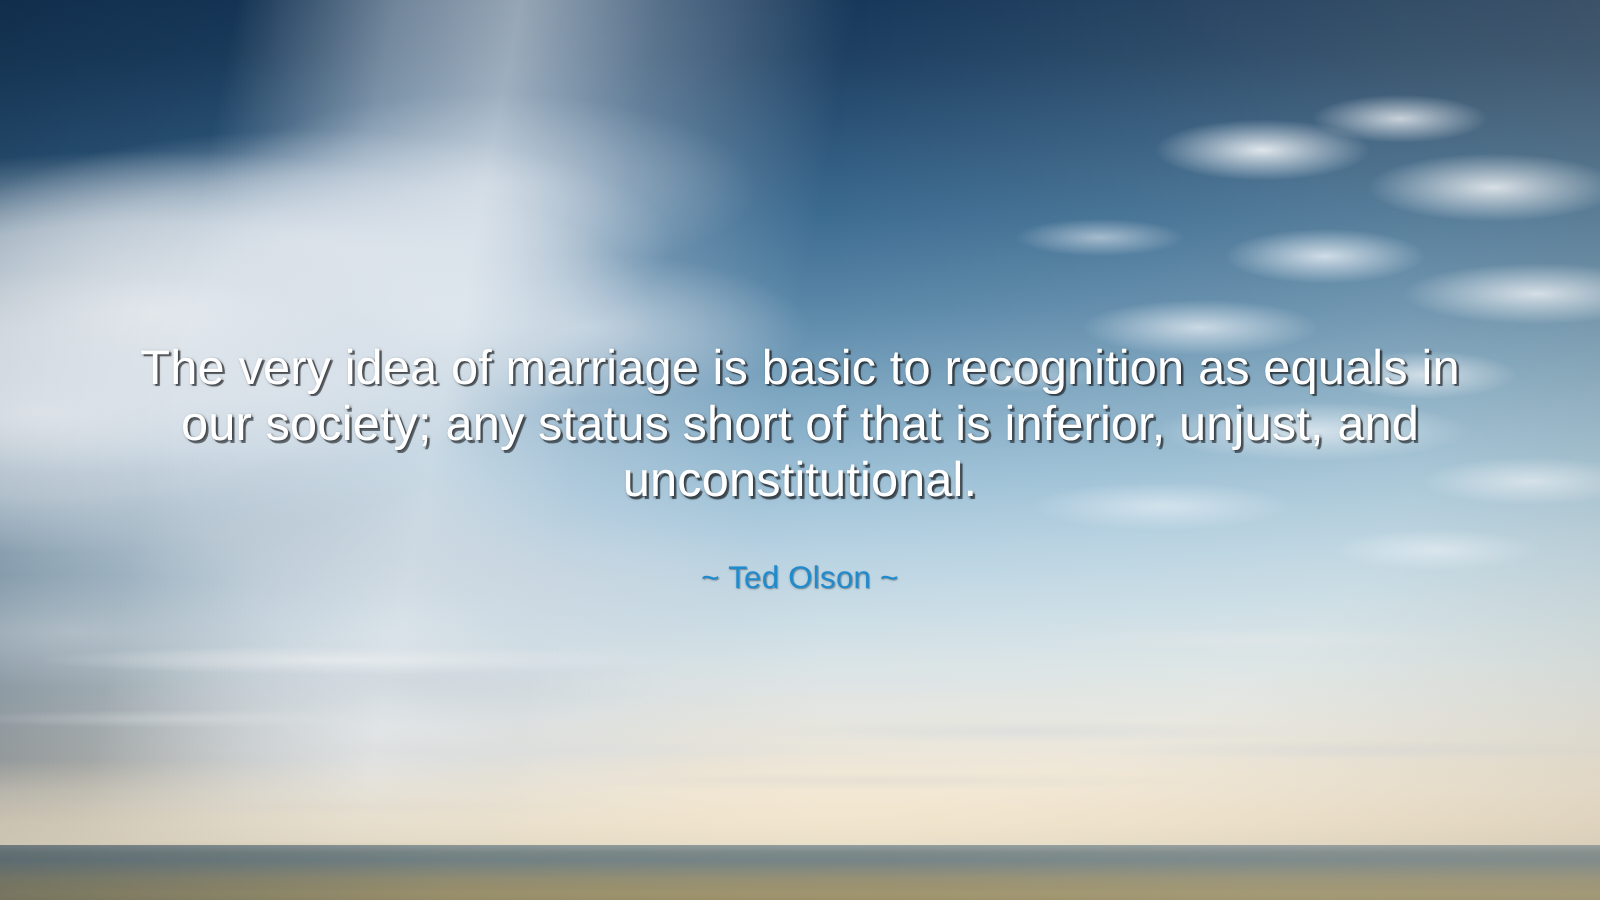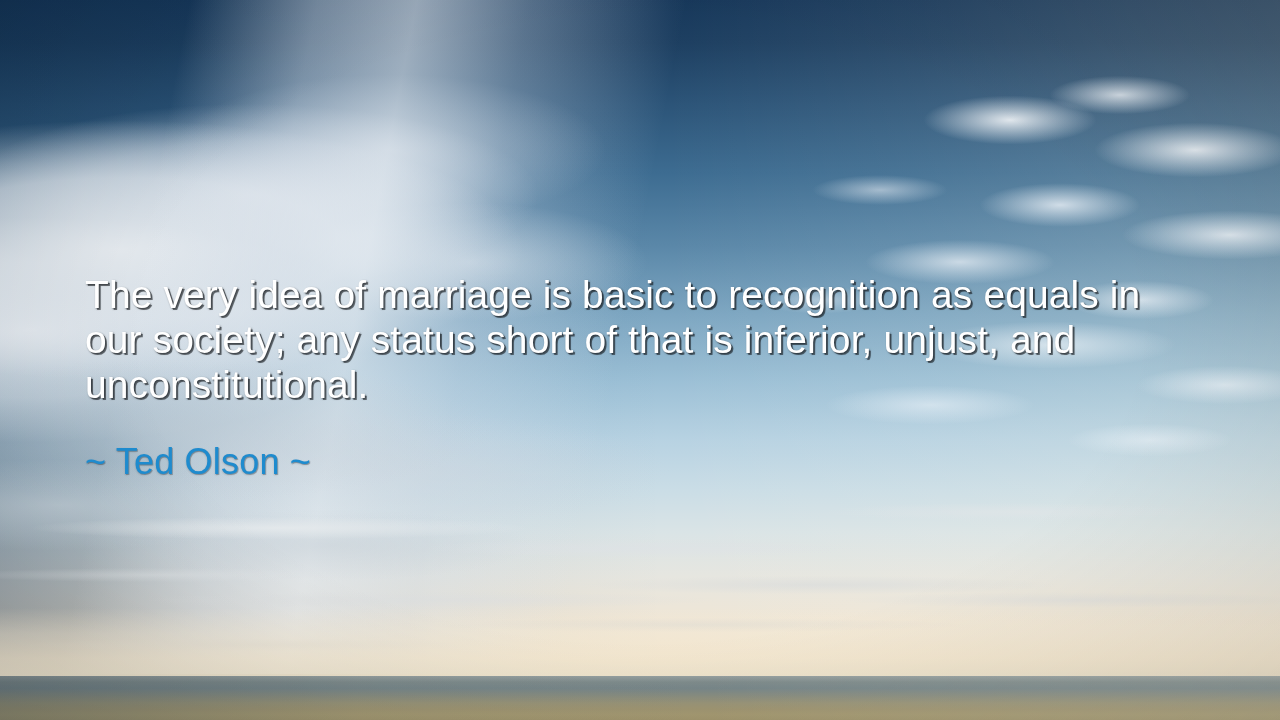--- a/index.html
+++ b/index.html
@@ -175,40 +175,40 @@
       radial-gradient(ellipse 900px 560px at 50% 46%, rgba(0,0,0,0) 55%, rgba(0,0,0,0.10) 100%);
   }
 
   
   #text-block {
     position: absolute;
     left: 50%;
     top: 272px;
     transform: translateX(-50%);
     width: 1110px;
-    text-align: left;
+    text-align: center;
   }
 
   #quote-text {
     margin: 0;
     font-family: "Liberation Sans", sans-serif;
     font-size: 39px;
     line-height: 45px;
     font-weight: 400;
     color: #ffffff;
     letter-spacing: 0.1px;
     text-shadow:
       2px 2px 0 rgba(20, 24, 28, 0.55),
       1px 1px 2px rgba(15, 20, 25, 0.60);
   }
 
   #attribution {
     margin: 34px 0 0 0;
     font-family: "Liberation Sans", sans-serif;
-    font-size: 36px;
+    font-size: 25px;
     line-height: 42px;
     font-weight: 400;
     color: #1e8bce;
     letter-spacing: 0.2px;
     text-shadow:
       1px 1px 0 rgba(30, 40, 50, 0.28),
       0 1px 2px rgba(20, 30, 40, 0.22);
   }
 </style>
 </head>

